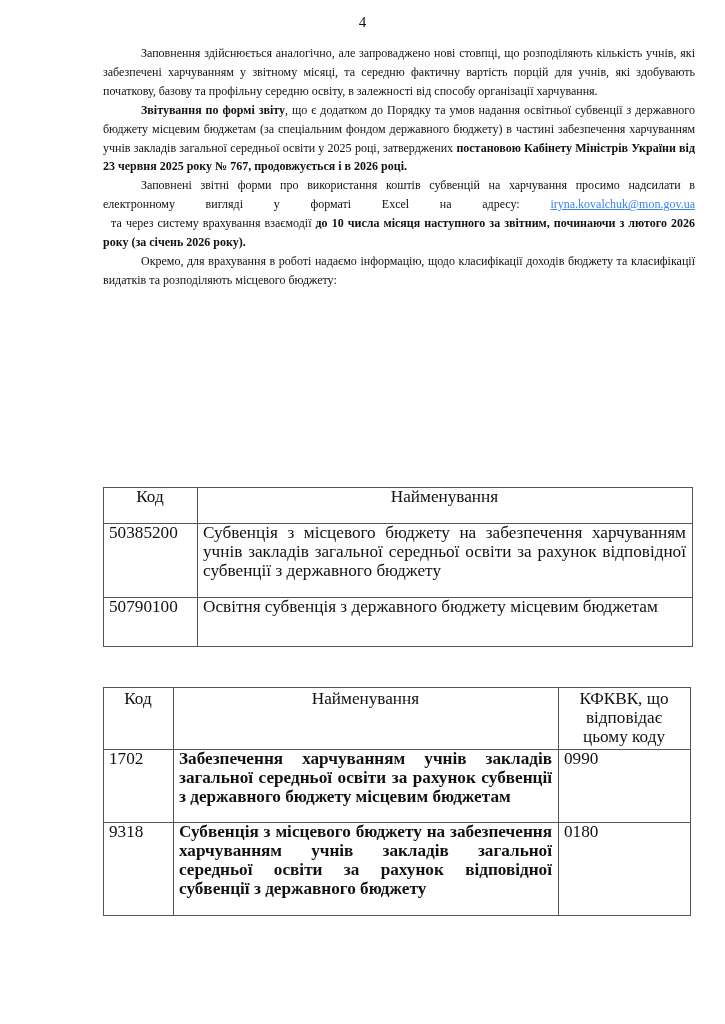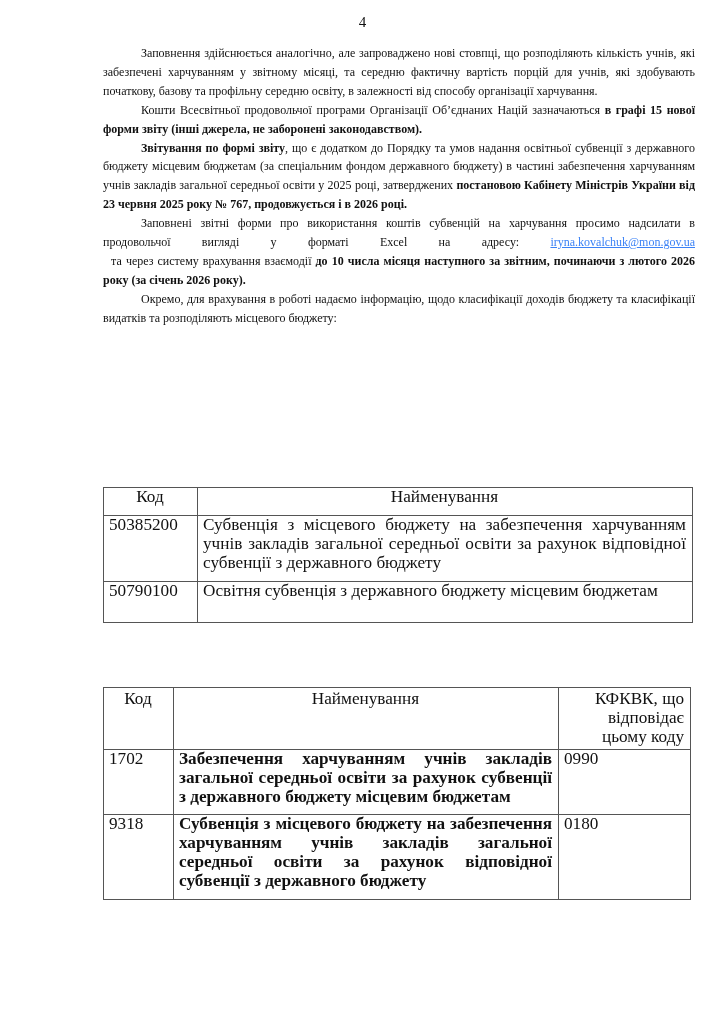--- a/index.html
+++ b/index.html
@@ -5,43 +5,42 @@
   html, body { margin: 0; padding: 0; background: #ffffff; }
   body { width: 725px; height: 1024px; position: relative; overflow: hidden;
          font-family: "Liberation Serif", "DejaVu Serif", serif; color: #111; }
   .page-num { position: absolute; top: 14px; left: 0; width: 725px; text-align: center;
               font-size: 15px; }
   .content { position: absolute; left: 103px; top: 44px; width: 592px; }
   p { margin: 0; font-size: 12px; line-height: 18.9px; text-align: justify; text-indent: 38px; }
   b { font-weight: bold; }
   a.email { color: #3b82f6; text-decoration: underline; }
   table { border-collapse: collapse; font-size: 17.2px; line-height: 18.9px; }
-  td, th { border: 1px solid #555; vertical-align: top; font-weight: normal; padding: 0 6px 8px 5px; }
+  td, th { border: 1px solid #555; vertical-align: top; font-weight: normal; padding: 0 6px 16px 5px; }
   th { text-align: center; }
   .t1 { position: absolute; left: 103px; top: 487px; width: 590px; }
   .t1 th { height: 19px; }
   .t1 td.code { width: 82px; }
   .t1 td.name { text-align: justify; }
   .t1 tr.r3 td { height: 32px; }
   .t2 { position: absolute; left: 103px; top: 687px; width: 588px; }
   .t2 th { padding-top: 2px; padding-bottom: 2px; }
   .t2 th.code { width: 58px; }
-  .t2 th.kf { width: 120px; text-align: right; }
+  .t2 th.kf { width: 120px; }
   .t2 td.name { text-align: justify; font-weight: bold; }
 </style>
 </head>
 <body>
 
 <div class="page-num">4</div>
 
 <div class="content">
   <p>Заповнення здійснюється аналогічно, але запроваджено нові стовпці, що розподіляють кількість учнів, які забезпечені харчуванням у звітному місяці, та середню фактичну вартість порцій для учнів, які здобувають початкову, базову та профільну середню освіту, в залежності від способу організації харчування.</p>
-  <p><span>Кошти Всесвітньої продовольчої програми Організації Об’єднаних Націй зазначаються </span><b>в графі 15 нової форми звіту (інші джерела, не заборонені законодавством).</b></p>
   <p><b>Звітування по формі звіту</b><span>, що є додатком до Порядку та умов надання освітньої субвенції з державного бюджету місцевим бюджетам (за спеціальним фондом державного бюджету) в частині забезпечення харчуванням учнів закладів загальної середньої освіти у 2025 році, затверджених </span><b>постановою Кабінету Міністрів України від 23 червня 2025 року № 767, продовжується і в 2026 році.</b></p>
-  <p><span>Заповнені звітні форми про використання коштів субвенцій на харчування просимо надсилати в продовольчої вигляді у форматі Excel на адресу: </span><a class="email" href="#">iryna.kovalchuk@mon.gov.ua</a><span style="white-space:pre">  та через систему врахування взаємодії </span><b>до 10 числа місяця наступного за звітним, починаючи з лютого 2026 року (за січень 2026 року).</b></p>
+  <p><span>Заповнені звітні форми про використання коштів субвенцій на харчування просимо надсилати в електронному вигляді у форматі Excel на адресу: </span><a class="email" href="#">iryna.kovalchuk@mon.gov.ua</a><span style="white-space:pre">  та через систему врахування взаємодії </span><b>до 10 числа місяця наступного за звітним, починаючи з лютого 2026 року (за січень 2026 року).</b></p>
   <p>Окремо, для врахування в роботі надаємо інформацію, щодо класифікації доходів бюджету та класифікації видатків та розподіляють місцевого бюджету:</p>
 </div>
 
 <table class="t1">
   <thead>
     <tr>
       <th>Код</th>
       <th>Найменування</th>
     </tr>
   </thead>

